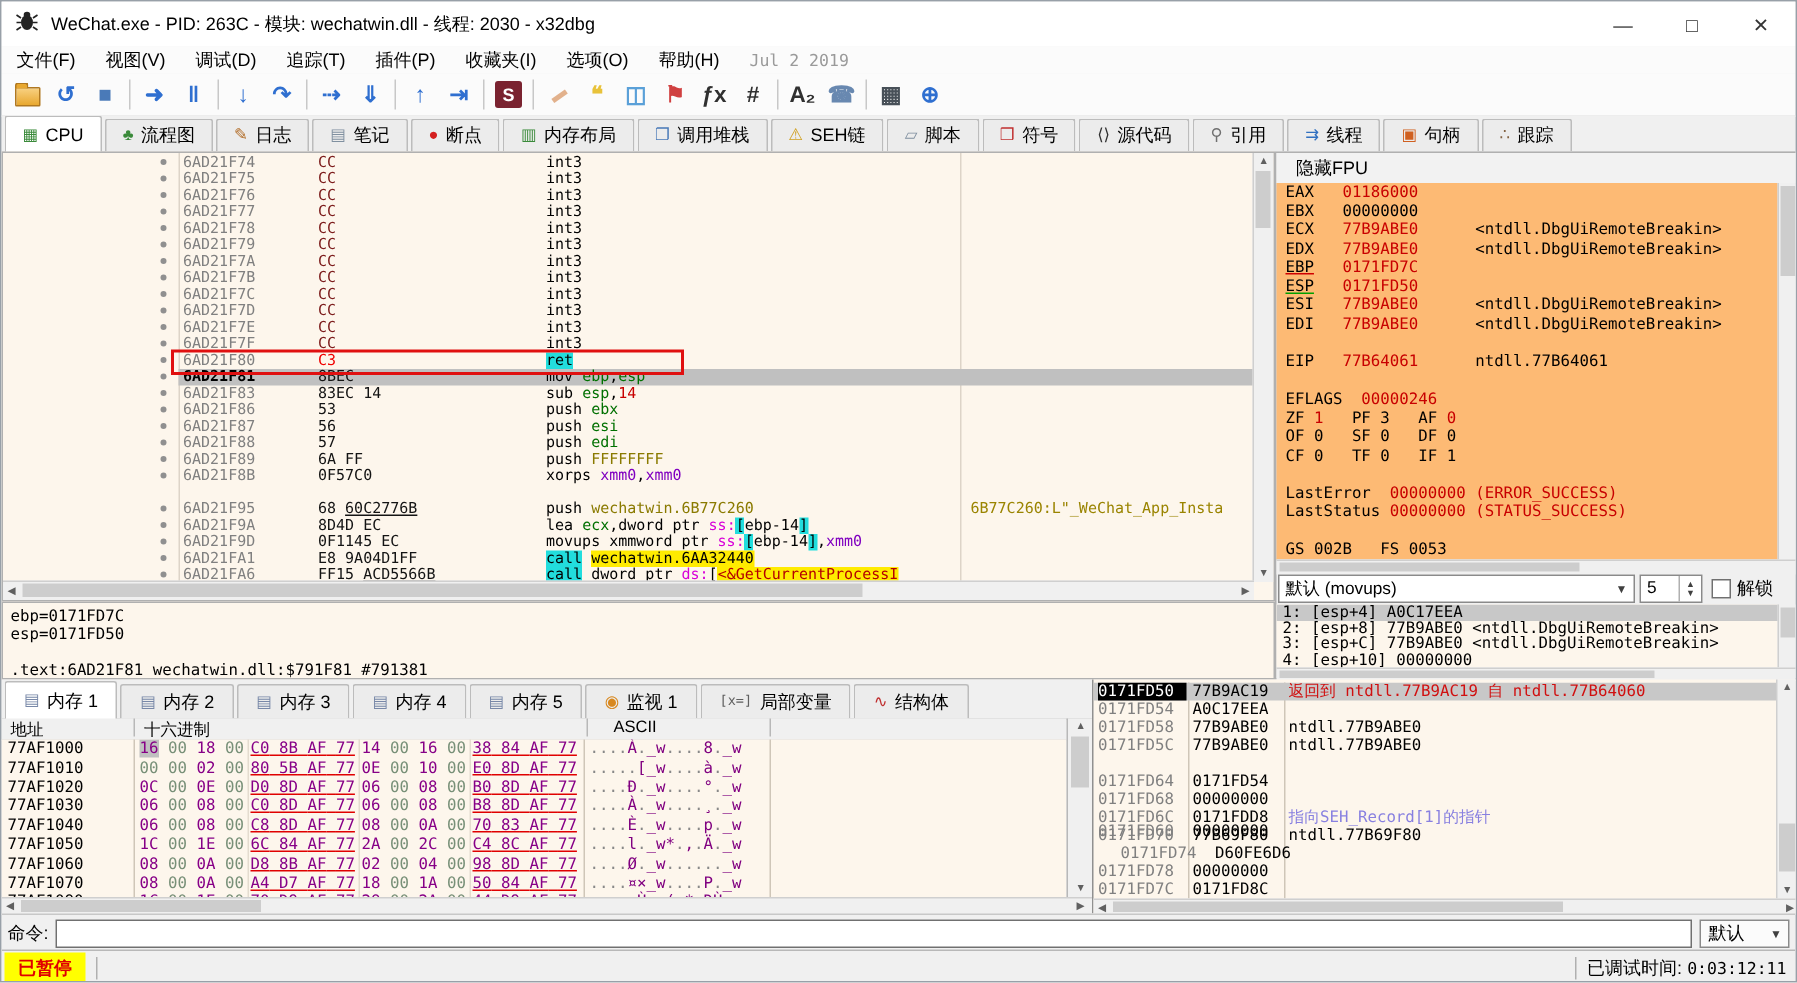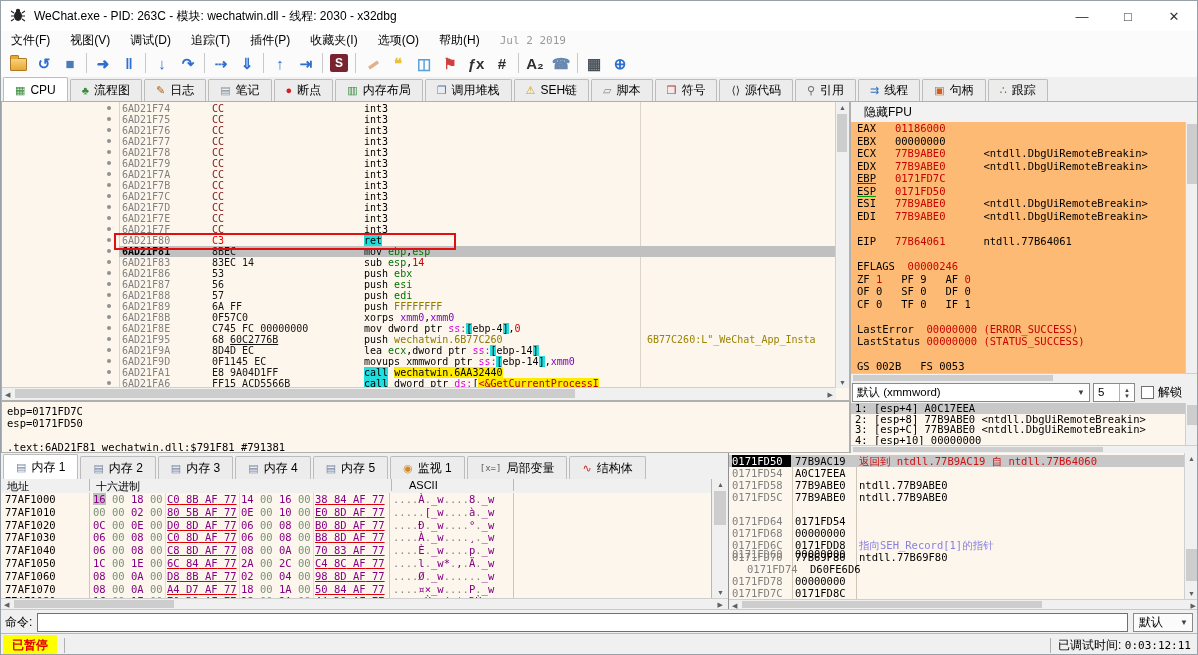--- a/index.html
+++ b/index.html
@@ -315,21 +315,20 @@
         <div class="dis-row" style="top: 110px;"><span class="dot"></span><span class="da">6AD21F7E</span><span class="db"><span class="bcc">CC</span></span><span class="di"><span class="mn">int3</span></span></div>
         <div class="dis-row" style="top: 121px;"><span class="dot"></span><span class="da">6AD21F7F</span><span class="db"><span class="bcc">CC</span></span><span class="di"><span class="mn">int3</span></span></div>
         <div class="dis-row" style="top: 132px;"><span class="dot"></span><span class="da">6AD21F80</span><span class="db"><span class="bred">C3</span></span><span class="di"><span class="hlc">ret</span></span></div>
         <div class="dis-row sel" style="top: 143px;"><div class="rowbg"></div><span class="dot"></span><span class="da">6AD21F81</span><span class="db"><span class="b">8BEC</span></span><span class="di"><span class="mn">mov </span><span class="reg">ebp</span><span class="mn">,</span><span class="reg">esp</span></span></div>
         <div class="dis-row" style="top: 154px;"><span class="dot"></span><span class="da">6AD21F83</span><span class="db"><span class="b">83EC 14</span></span><span class="di"><span class="mn">sub </span><span class="reg">esp</span><span class="mn">,</span><span class="num">14</span></span></div>
         <div class="dis-row" style="top: 165px;"><span class="dot"></span><span class="da">6AD21F86</span><span class="db"><span class="b">53</span></span><span class="di"><span class="mn">push </span><span class="reg">ebx</span></span></div>
         <div class="dis-row" style="top: 176px;"><span class="dot"></span><span class="da">6AD21F87</span><span class="db"><span class="b">56</span></span><span class="di"><span class="mn">push </span><span class="reg">esi</span></span></div>
         <div class="dis-row" style="top: 187px;"><span class="dot"></span><span class="da">6AD21F88</span><span class="db"><span class="b">57</span></span><span class="di"><span class="mn">push </span><span class="reg">edi</span></span></div>
         <div class="dis-row" style="top: 198px;"><span class="dot"></span><span class="da">6AD21F89</span><span class="db"><span class="b">6A FF</span></span><span class="di"><span class="mn">push </span><span class="adr">FFFFFFFF</span></span></div>
         <div class="dis-row" style="top: 209px;"><span class="dot"></span><span class="da">6AD21F8B</span><span class="db"><span class="b">0F57C0</span></span><span class="di"><span class="mn">xorps </span><span class="xmm">xmm0</span><span class="mn">,</span><span class="xmm">xmm0</span></span></div>
-        <div class="dis-row" style="top: 220px;"><span class="dot"></span><span class="da">6AD21F8E</span><span class="db"><span class="b">C745 FC 00000000</span></span><span class="di"><span class="mn">mov dword ptr </span><span class="seg">ss:</span><span class="brk">[</span><span class="mn">ebp-4</span><span class="brk">]</span><span class="mn">,</span><span class="num">0</span></span></div>
         <div class="dis-row" style="top: 231px;"><span class="dot"></span><span class="da">6AD21F95</span><span class="db"><span class="b">68 </span><span class="b u">60C2776B</span></span><span class="di"><span class="mn">push </span><span class="adr">wechatwin.6B77C260</span></span><span class="dc">6B77C260:L"_WeChat_App_Insta</span></div>
         <div class="dis-row" style="top: 242px;"><span class="dot"></span><span class="da">6AD21F9A</span><span class="db"><span class="b">8D4D EC</span></span><span class="di"><span class="mn">lea </span><span class="reg">ecx</span><span class="mn">,dword ptr </span><span class="seg">ss:</span><span class="brk">[</span><span class="mn">ebp-14</span><span class="brk">]</span></span></div>
         <div class="dis-row" style="top: 253px;"><span class="dot"></span><span class="da">6AD21F9D</span><span class="db"><span class="b">0F1145 EC</span></span><span class="di"><span class="mn">movups xmmword ptr </span><span class="seg">ss:</span><span class="brk">[</span><span class="mn">ebp-14</span><span class="brk">]</span><span class="mn">,</span><span class="xmm">xmm0</span></span></div>
         <div class="dis-row" style="top: 264px;"><span class="dot"></span><span class="da">6AD21FA1</span><span class="db"><span class="b">E8 9A04D1FF</span></span><span class="di"><span class="hlc">call</span><span class="mn"> </span><span class="hly">wechatwin.6AA32440</span></span></div>
         <div class="dis-row" style="top: 275px;"><span class="dot"></span><span class="da">6AD21FA6</span><span class="db"><span class="b">FF15 </span><span class="b u">ACD5566B</span></span><span class="di"><span class="hlc">call</span><span class="mn"> dword ptr </span><span class="seg">ds:</span><span class="mn">[</span><span class="hlyr">&lt;&amp;GetCurrentProcessI</span></span></div>
       </div>
     <div class="redbox"></div>
     <div class="dis-vscroll sb">
       <span class="sb-arrow" style="top:2px;left:3px">▲</span>
       <div class="sb-thumb" style="top:12px;left:1px;width:10px;height:38px"></div>
@@ -354,38 +353,38 @@
         <div class="reg-line"><span class="k">ECX   </span><span class="r">77B9ABE0</span><span class="k">      &lt;ntdll.DbgUiRemoteBreakin&gt;</span></div>
         <div class="reg-line"><span class="k">EDX   </span><span class="r">77B9ABE0</span><span class="k">      &lt;ntdll.DbgUiRemoteBreakin&gt;</span></div>
         <div class="reg-line"><span class="k ul-r">EBP</span><span class="k">   </span><span class="r">0171FD7C</span></div>
         <div class="reg-line"><span class="k ul-g">ESP</span><span class="k">   </span><span class="r">0171FD50</span></div>
         <div class="reg-line"><span class="k">ESI   </span><span class="r">77B9ABE0</span><span class="k">      &lt;ntdll.DbgUiRemoteBreakin&gt;</span></div>
         <div class="reg-line"><span class="k">EDI   </span><span class="r">77B9ABE0</span><span class="k">      &lt;ntdll.DbgUiRemoteBreakin&gt;</span></div>
         <div class="reg-line"> </div>
         <div class="reg-line"><span class="k">EIP   </span><span class="r">77B64061</span><span class="k">      ntdll.77B64061</span></div>
         <div class="reg-line"> </div>
         <div class="reg-line"><span class="k">EFLAGS  </span><span class="r">00000246</span></div>
-        <div class="reg-line"><span class="k">ZF </span><span class="r">1</span><span class="k">   PF 9   AF </span><span class="r">0</span></div>
+        <div class="reg-line"><span class="k">ZF </span><span class="r">1</span><span class="k">   PF 3   AF </span><span class="r">0</span></div>
         <div class="reg-line"><span class="k">OF 0   SF 0   DF 0</span></div>
         <div class="reg-line"><span class="k">CF 0   TF 0   IF 1</span></div>
         <div class="reg-line"> </div>
         <div class="reg-line"><span class="k">LastError  </span><span class="r">00000000 (ERROR_SUCCESS)</span></div>
         <div class="reg-line"><span class="k">LastStatus </span><span class="r">00000000 (STATUS_SUCCESS)</span></div>
         <div class="reg-line"> </div>
         <div class="reg-line"><span class="k">GS 002B   FS 0053</span></div>
       </div>
     <div class="reg-vscroll sb">
       <div class="sb-thumb" style="top:2px;left:1px;width:10px;height:60px"></div>
     </div>
     <div class="reg-hscroll sb">
       <div class="sb-thumb" style="left:2px;top:1px;height:6px;width:200px"></div>
     </div>
     <div class="conv-bar">
       <div class="conv-select">
-        <span>默认 (xmmword)</span>
+        <span>默认 (movups)</span>
         <span class="conv-caret">▼</span>
       </div>
       <div class="spinbox">
         <span class="spin-val">5</span>
         <span class="spin-btns">▲<br>▼</span>
       </div>
       <div class="unlock">
         <span class="checkbox"></span>
         <span>解锁</span>
       </div>

